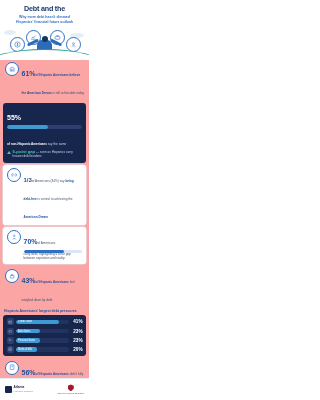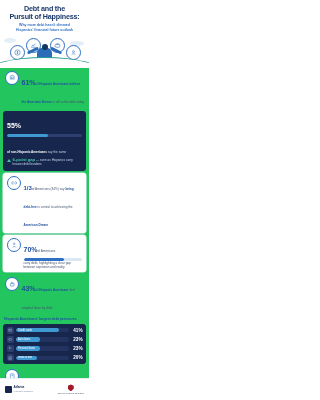--- a/index.html
+++ b/index.html
@@ -2,21 +2,21 @@
 <html><head>
 <meta charset="utf-8">
 <style>
   html,body{margin:0;padding:0;}
   body{
     width:89px;height:400px;overflow:hidden;
     font-family:"Liberation Sans",sans-serif;
     background:#ffffff;
     -webkit-font-smoothing:none;
   }
-  .page{position:relative;width:89px;height:400px;background:#22c55e;overflow:hidden;}
+  .page{position:relative;width:89px;height:400px;background:#fca5a5;overflow:hidden;}
 
   
   .header{position:relative;background:#ffffff;padding:5px 4px 0 4px;text-align:center;}
   .title{
     color:#1b3a6b;font-weight:bold;font-size:7.2px;line-height:8.2px;
     letter-spacing:-0.2px;
   }
   .subtitle{
     color:#2f6fc4;font-weight:bold;font-size:3.5px;line-height:4.3px;
     margin-top:2px;padding:0 3px;
@@ -143,21 +143,20 @@
   .logo-right-text{font-size:2.1px;color:#4a5a70;text-align:center;line-height:2.4px;}
 </style>
 </head>
 <body>
 
 <div class="page">
 
   <div class="header">
     <div class="title">
       <div>Debt and the</div>
-      <div>Pursuit of Happiness:</div>
     </div>
     <div class="subtitle">
       <div>Why more debt hasn't dimmed</div>
       <div>Hispanics' financial future outlook</div>
     </div>
   </div>
 
   <div class="hero">
     <div class="sky"></div>
     <div class="cloud" style="left:4px;top:6px;width:12px;height:5px;"></div>

